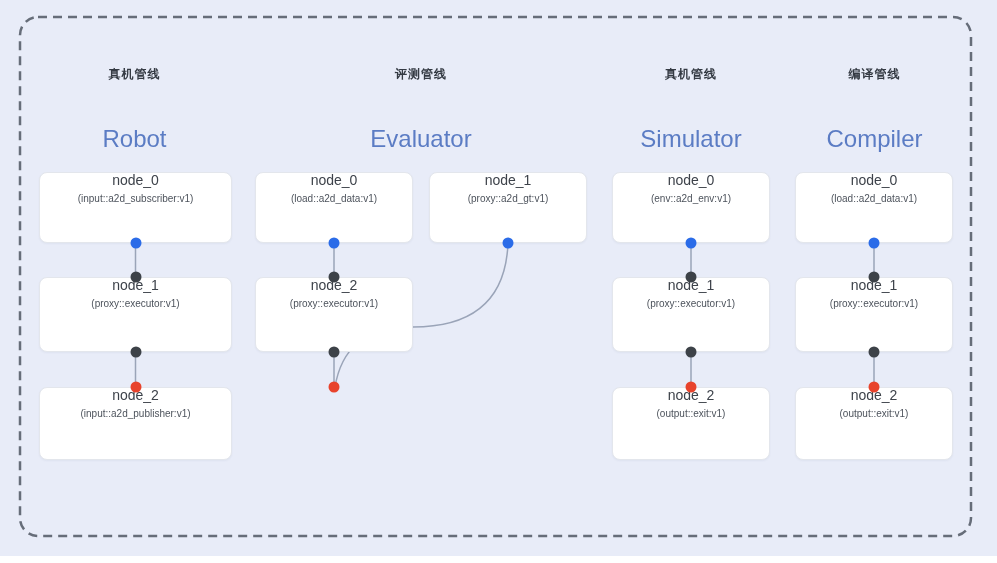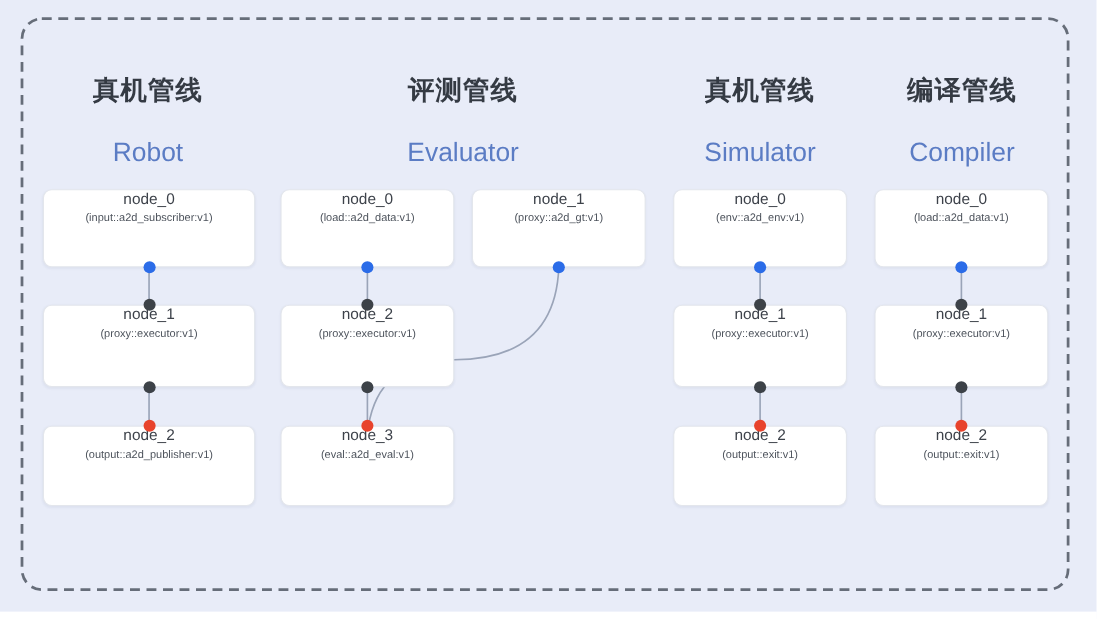--- a/index.html
+++ b/index.html
@@ -8,21 +8,21 @@
     --title-zh:#343a43; --title-en:#5b7cc4;
     --node-bg:#ffffff; --node-border:#e3e6ec; --node-title:#3d424a; --node-type:#4d535c;
   }
   html,body{margin:0;padding:0;}
   body{background:#ffffff;font-family:"Liberation Sans","DejaVu Sans",sans-serif;}
   .screen{position:relative;width:997px;height:563px;background:#ffffff;overflow:hidden;}
   .panel{position:absolute;left:0;top:0;width:997px;height:556px;background:var(--panel-bg);}
   svg.layer{position:absolute;left:0;top:0;z-index:1;}
   .col-title-zh{
     position:absolute;z-index:2;transform:translateX(-50%);
-    font-size:24px;font-weight:700;color:var(--title-zh);white-space:nowrap;letter-spacing:1px;
+    font-size:12px;font-weight:700;color:var(--title-zh);white-space:nowrap;letter-spacing:1px;
   }
   .col-title-en{
     position:absolute;z-index:2;transform:translateX(-50%);
     font-size:24px;font-weight:400;color:var(--title-en);white-space:nowrap;
   }
   .node{
     position:absolute;z-index:2;box-sizing:border-box;
     background:var(--node-bg);border:1px solid var(--node-border);border-radius:8px;
     box-shadow:0 1px 2px rgba(40,60,100,0.05);
     display:flex;flex-direction:column;align-items:center;gap:7px;
@@ -77,38 +77,34 @@
   <div class="node" style="left:39px;top:172px;width:193px;height:71px;">
     <div class="node-title">node_0</div>
     <div class="node-type">(input::a2d_subscriber:v1)</div>
   </div>
   <div class="node" style="left:39px;top:277px;width:193px;height:75px;">
     <div class="node-title">node_1</div>
     <div class="node-type">(proxy::executor:v1)</div>
   </div>
   <div class="node" style="left:39px;top:387px;width:193px;height:73px;">
     <div class="node-title">node_2</div>
-    <div class="node-type">(output::a2d_publisher:v1)</div>
+    <div class="node-type">(input::a2d_publisher:v1)</div>
   </div>
 
   <div class="node" style="left:255px;top:172px;width:158px;height:71px;">
     <div class="node-title">node_0</div>
     <div class="node-type">(load::a2d_data:v1)</div>
   </div>
   <div class="node" style="left:429px;top:172px;width:158px;height:71px;">
     <div class="node-title">node_1</div>
     <div class="node-type">(proxy::a2d_gt:v1)</div>
   </div>
   <div class="node" style="left:255px;top:277px;width:158px;height:75px;">
     <div class="node-title">node_2</div>
     <div class="node-type">(proxy::executor:v1)</div>
-  </div>
-  <div class="node" style="left:255px;top:387px;width:158px;height:73px;">
-    <div class="node-title">node_3</div>
-    <div class="node-type">(eval::a2d_eval:v1)</div>
   </div>
 
   <div class="node" style="left:612px;top:172px;width:158px;height:71px;">
     <div class="node-title">node_0</div>
     <div class="node-type">(env::a2d_env:v1)</div>
   </div>
   <div class="node" style="left:612px;top:277px;width:158px;height:75px;">
     <div class="node-title">node_1</div>
     <div class="node-type">(proxy::executor:v1)</div>
   </div>

